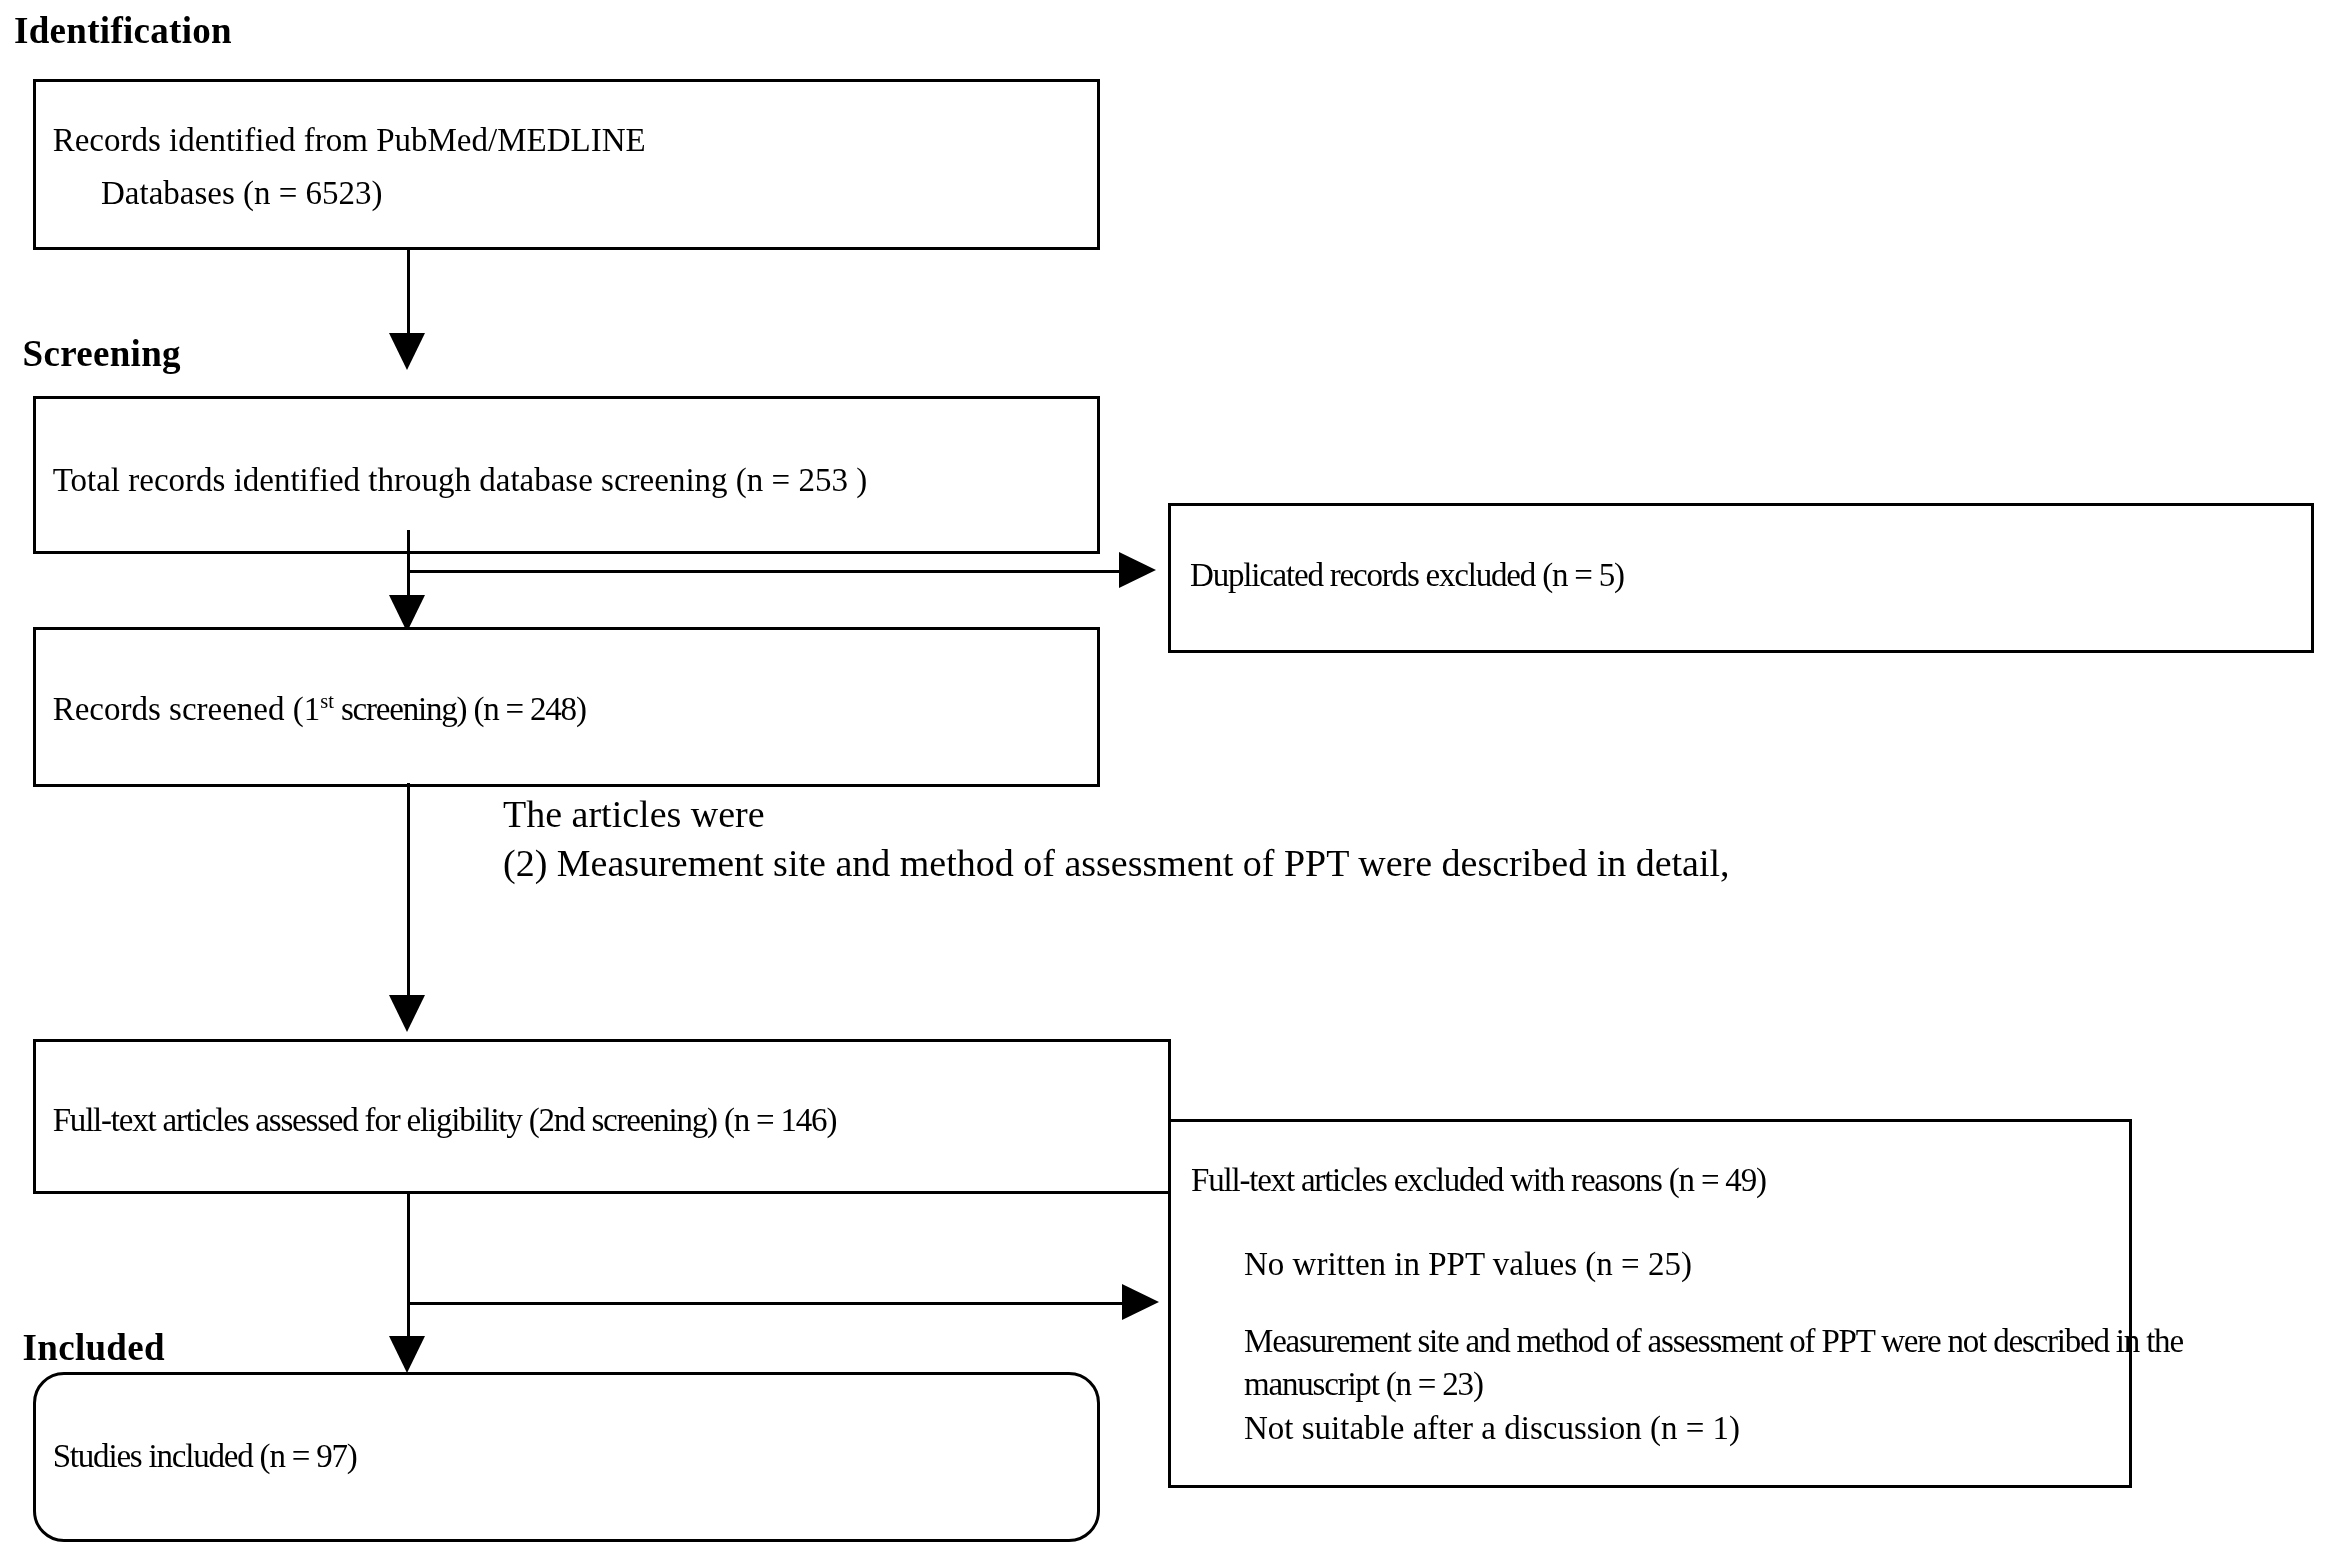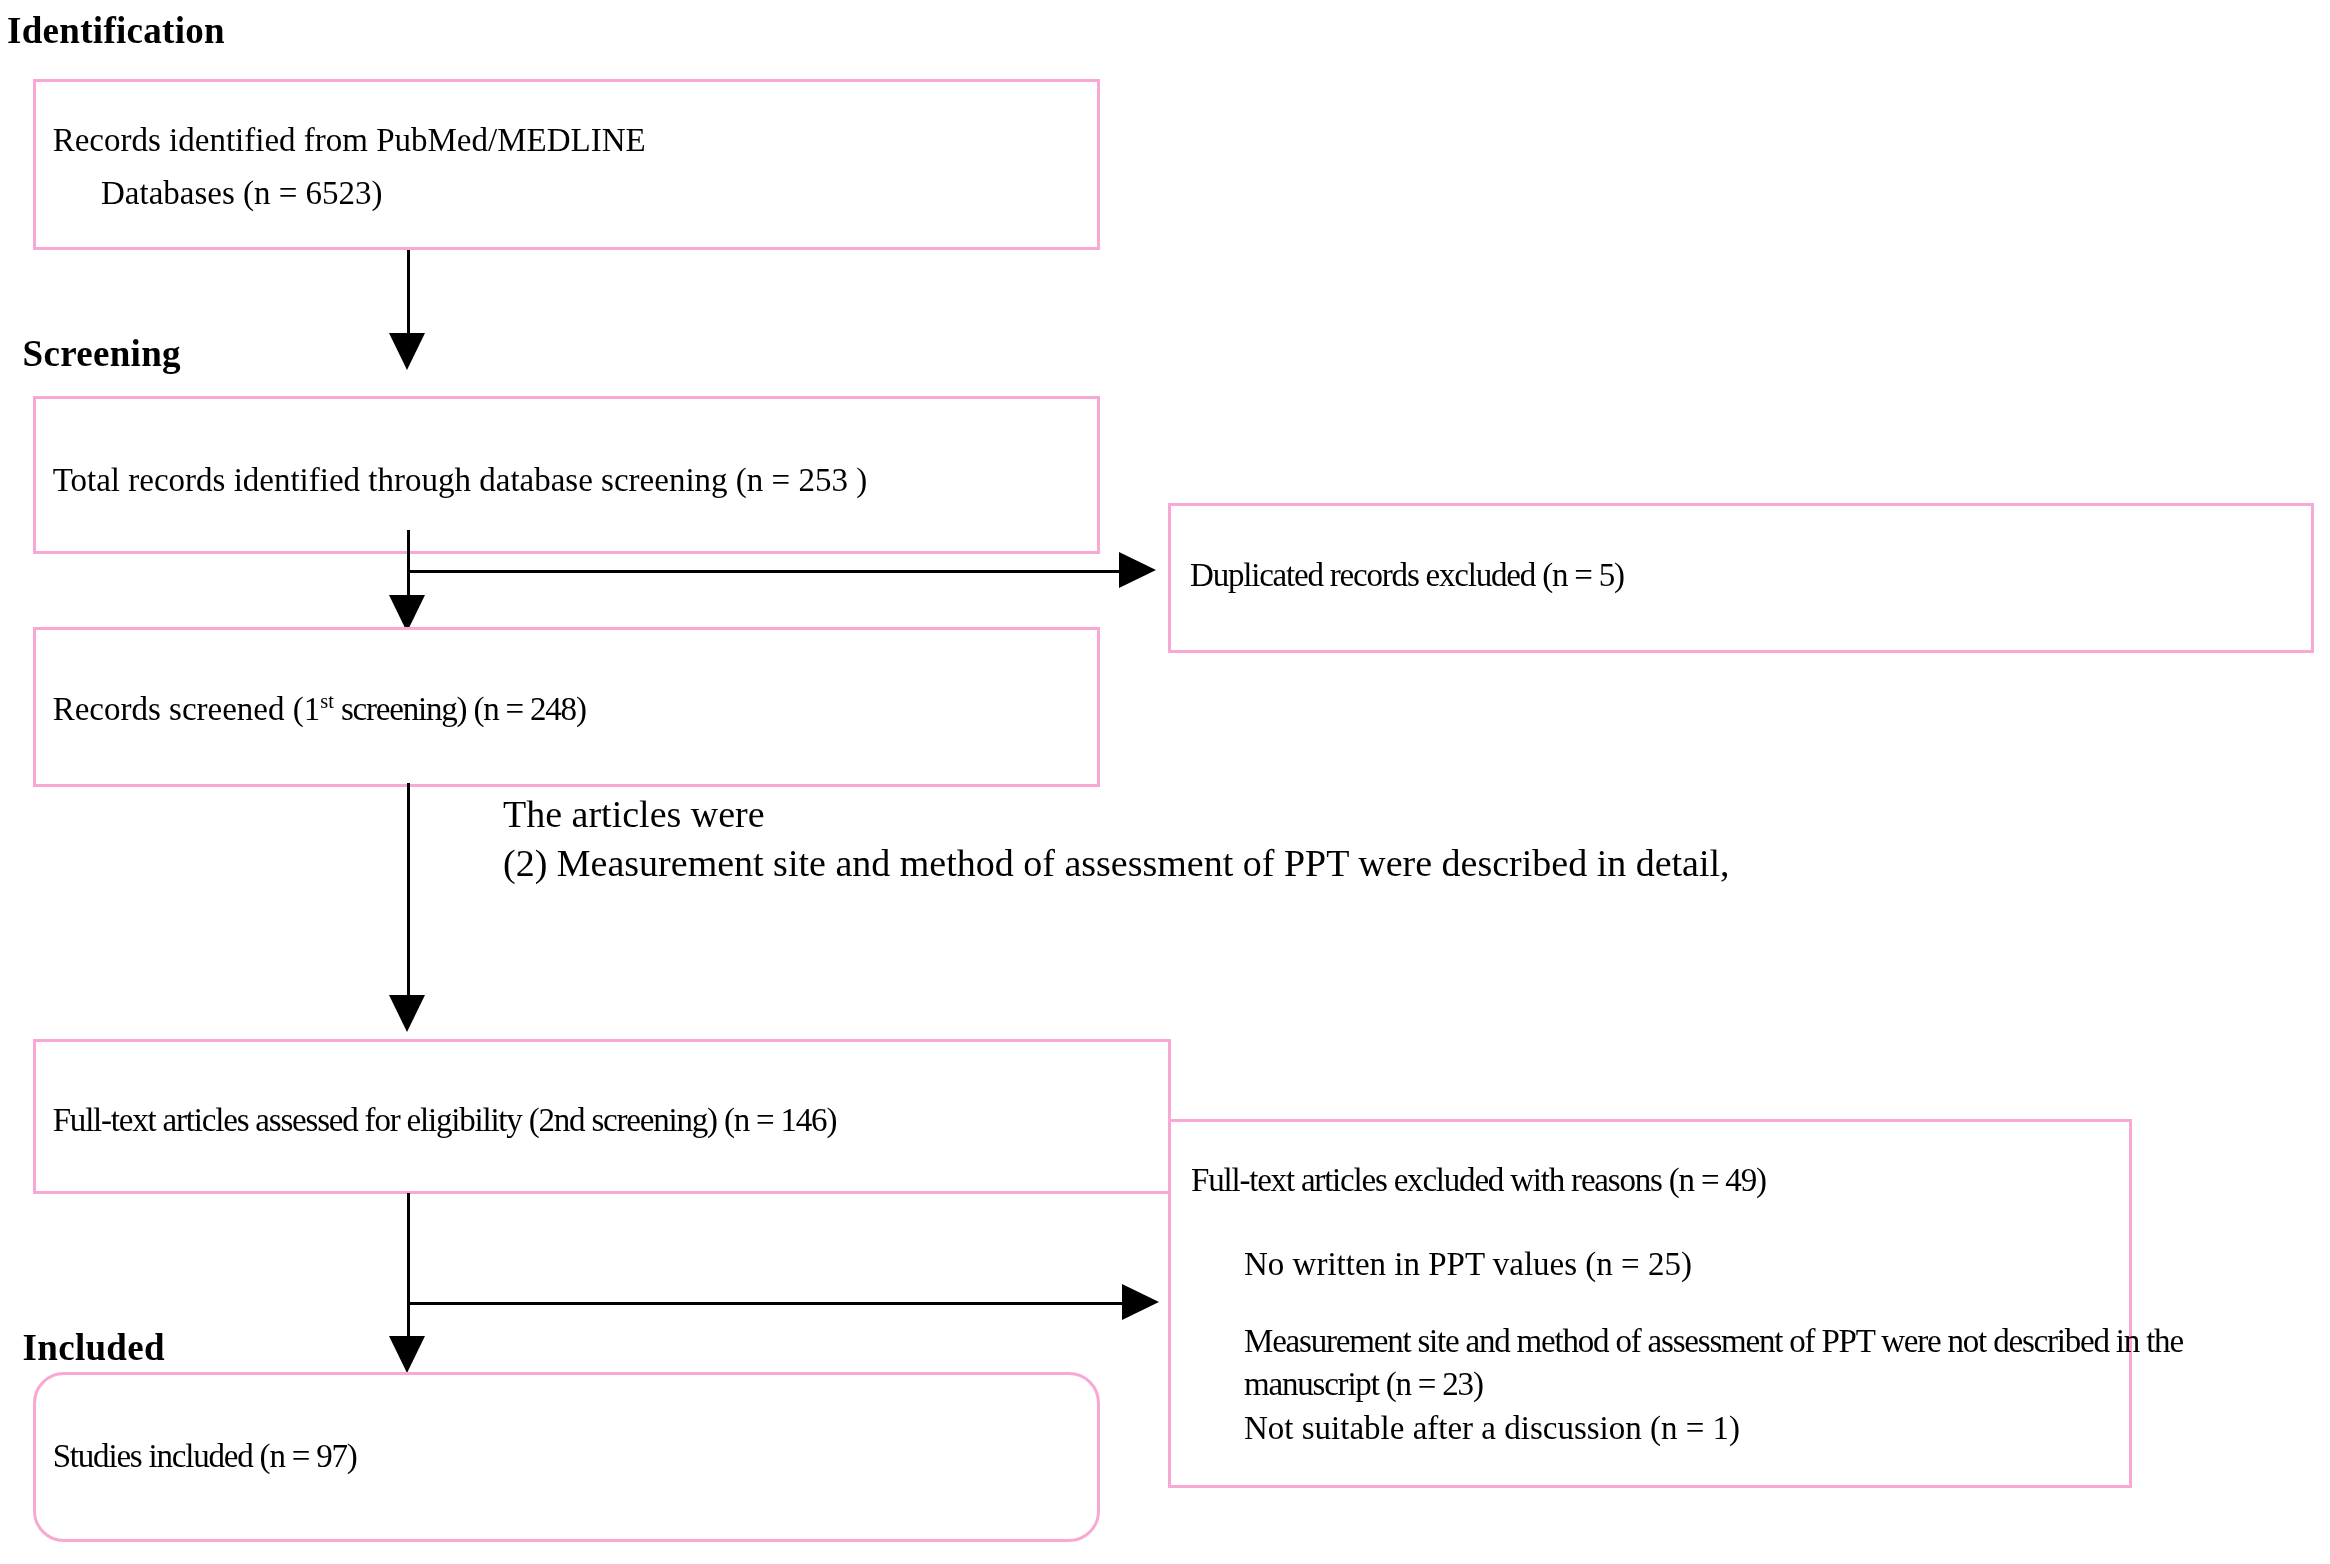--- a/index.html
+++ b/index.html
@@ -2,21 +2,21 @@
 <html style="font-size:9.5px"><head>
 <meta charset="utf-8">
 <style>
   html,body{margin:0;padding:0;background:#fff;}
   #stage{position:relative;width:2330px;height:1565px;background:#fff;
          font-family:"Liberation Serif","DejaVu Serif",serif;color:#000;
          overflow:hidden;}
   .stage-label{position:absolute;font-weight:bold;font-size:37px;
                letter-spacing:0.3px;line-height:1;white-space:nowrap;}
   .flowbox{position:absolute;box-sizing:border-box;background:#fff;
-           border:3px solid #f9a8d4;}
+           border:3px solid #000000;}
   .boxtext{position:absolute;font-size:33px;line-height:1.28;
            white-space:nowrap;}
   .tight{letter-spacing:-1.2px;}
   sup{font-size:.62em;vertical-align:super;line-height:0;}
   .vline{position:absolute;background:#000;width:3px;}
   .hline{position:absolute;background:#000;height:3px;}
   .arrow-down{position:absolute;width:0;height:0;
               border-left:18px solid transparent;
               border-right:18px solid transparent;
               border-top:37px solid #000;}
@@ -27,21 +27,21 @@
   .criteria{position:absolute;font-size:38px;line-height:1.30;}
   .criteria .ln{white-space:nowrap;}
   .criteria .ind{padding-left:55px;}
   .reason{position:absolute;font-size:33px;line-height:1.30;}
 </style>
 </head>
 <body>
 
 <div id="stage">
 
-  <div class="stage-label" style="left:7px;top:12px;">Identification</div>
+  <div class="stage-label" style="left:14px;top:12px;">Identification</div>
 
   <div class="stage-label" style="left:22.6px;top:335px;">Screening</div>
 
   <div class="stage-label" style="left:22.6px;top:1329px;">Included</div>
 
   <div class="flowbox" style="left:33px;top:79px;width:1067px;height:171px;">
     <div class="boxtext" style="left:16.7px;top:37px;">Records identified from PubMed/MEDLINE</div>
     <div class="boxtext" style="left:65px;top:90px;">Databases (n = 6523)</div>
   </div>
 

